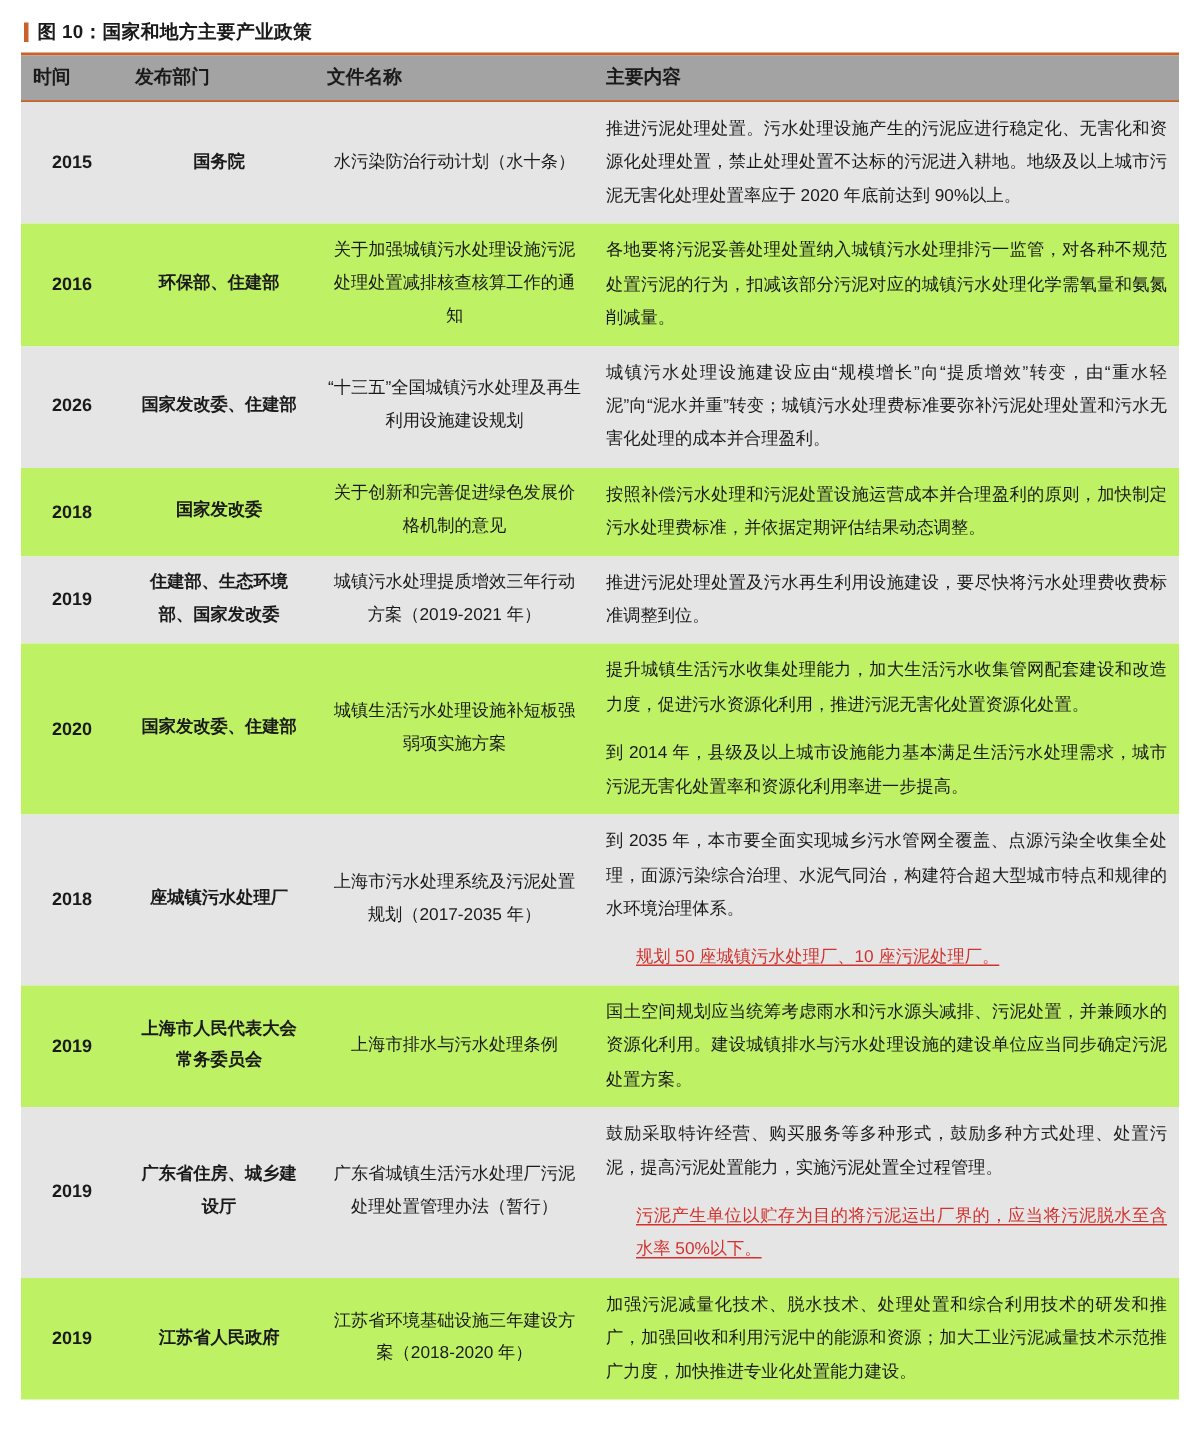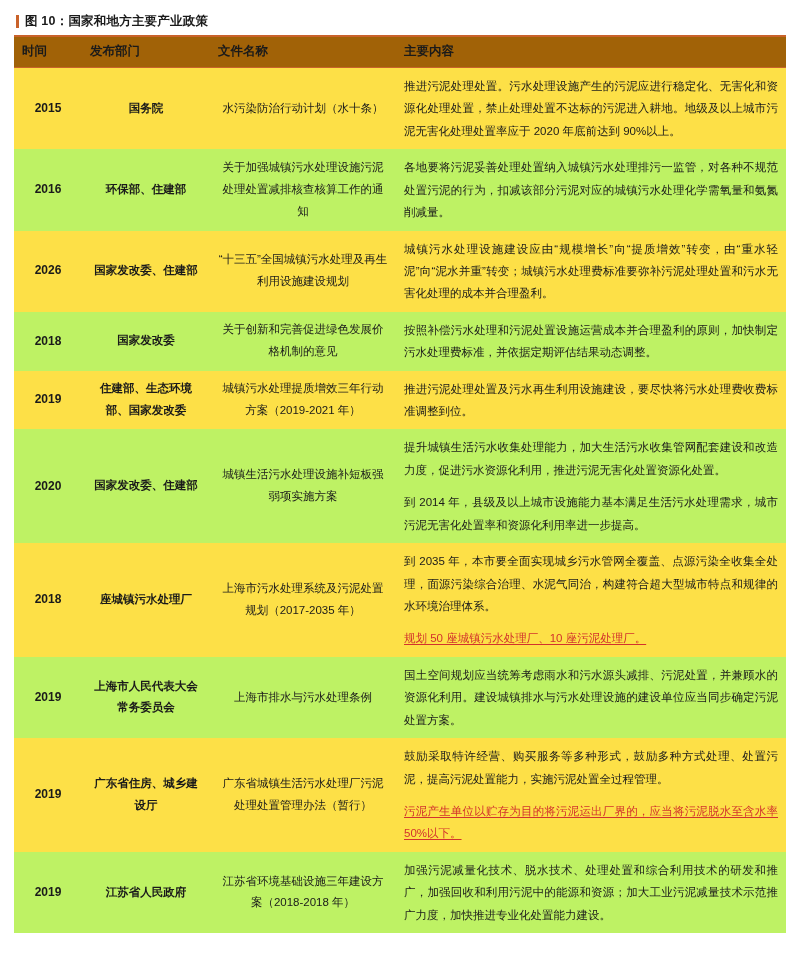--- a/index.html
+++ b/index.html
@@ -53,35 +53,35 @@
   table.policy th, table.policy td {
     border: 0;
     vertical-align: middle;
     padding: 7px 8px;
   }
   table.policy thead th {
     border-bottom: 1px solid #c9622a;
     font-size: 12.5px;
     font-weight: bold;
     padding: 6px 8px 7px 8px;
-    background: #a16207;
+    background: #a3a3a3;
     text-align: left;
   }
   thead th.c-time { text-align: center; width: 52px; }
   thead th.c-dept { width: 112px; }
   thead th.c-file { width: 170px; }
   thead th.c-content { width: auto; }
 
   tbody tr td {
     border-bottom: 1px solid #e3cfbe;
     font-size: 11.5px;
     line-height: 1.95;
   }
   tbody tr.shade td {
-    background: #fde047;
+    background: #e5e5e5;
   }
   tbody tr.plain td {
     background: #bef264;
   }
   td.c-time {
     text-align: center;
     font-weight: bold;
     font-size: 12px;
     white-space: nowrap;
   }
@@ -100,20 +100,21 @@
     text-align: justify;
     font-size: 11.5px;
     line-height: 1.95;
   }
   .para { margin: 0; }
   .para + .para { margin-top: 10px; }
   .hl {
     color: #d2322d;
     text-decoration: underline;
     text-underline-offset: 2px;
+    margin-left: 20px;
   }
   
   .source {
     margin-top: auto;
     border-top: 1px solid #c9622a;
     padding-top: 5px;
     font-size: 11px;
     color: #3a3a3a;
   }
 </style>
@@ -208,21 +209,21 @@
           <td class="c-dept">广东省住房、城乡建设厅</td>
           <td class="c-file">广东省城镇生活污水处理厂污泥处理处置管理办法（暂行）</td>
           <td class="c-content">
             <div class="para">鼓励采取特许经营、购买服务等多种形式，鼓励多种方式处理、处置污泥，提高污泥处置能力，实施污泥处置全过程管理。</div>
             <div class="para hl">污泥产生单位以贮存为目的将污泥运出厂界的，应当将污泥脱水至含水率 50%以下。</div>
           </td>
         </tr>
         <tr class="plain">
           <td class="c-time">2019</td>
           <td class="c-dept">江苏省人民政府</td>
-          <td class="c-file">江苏省环境基础设施三年建设方案（2018-2018 年）</td>
+          <td class="c-file">江苏省环境基础设施三年建设方案（2018-2020 年）</td>
           <td class="c-content">
             <div class="para">加强污泥减量化技术、脱水技术、处理处置和综合利用技术的研发和推广，加强回收和利用污泥中的能源和资源；加大工业污泥减量技术示范推广力度，加快推进专业化处置能力建设。</div>
           </td>
         </tr>
       </tbody>
   </table>
 
 
 </div>
 

